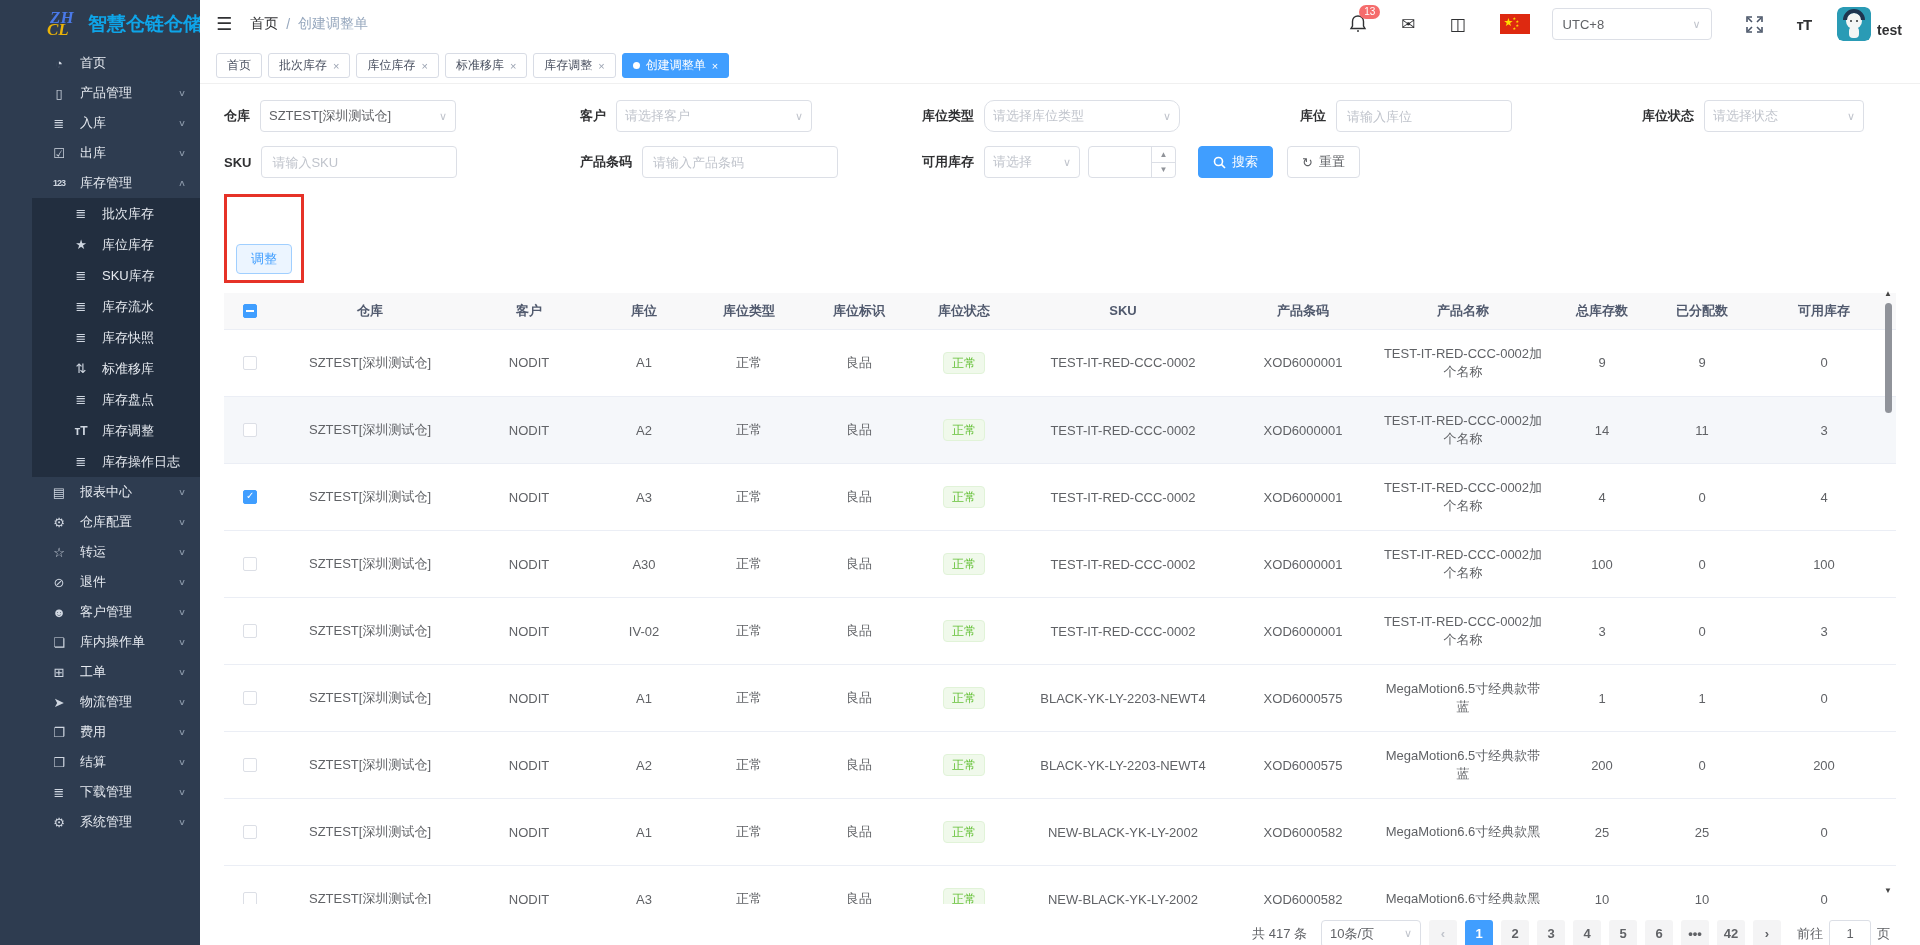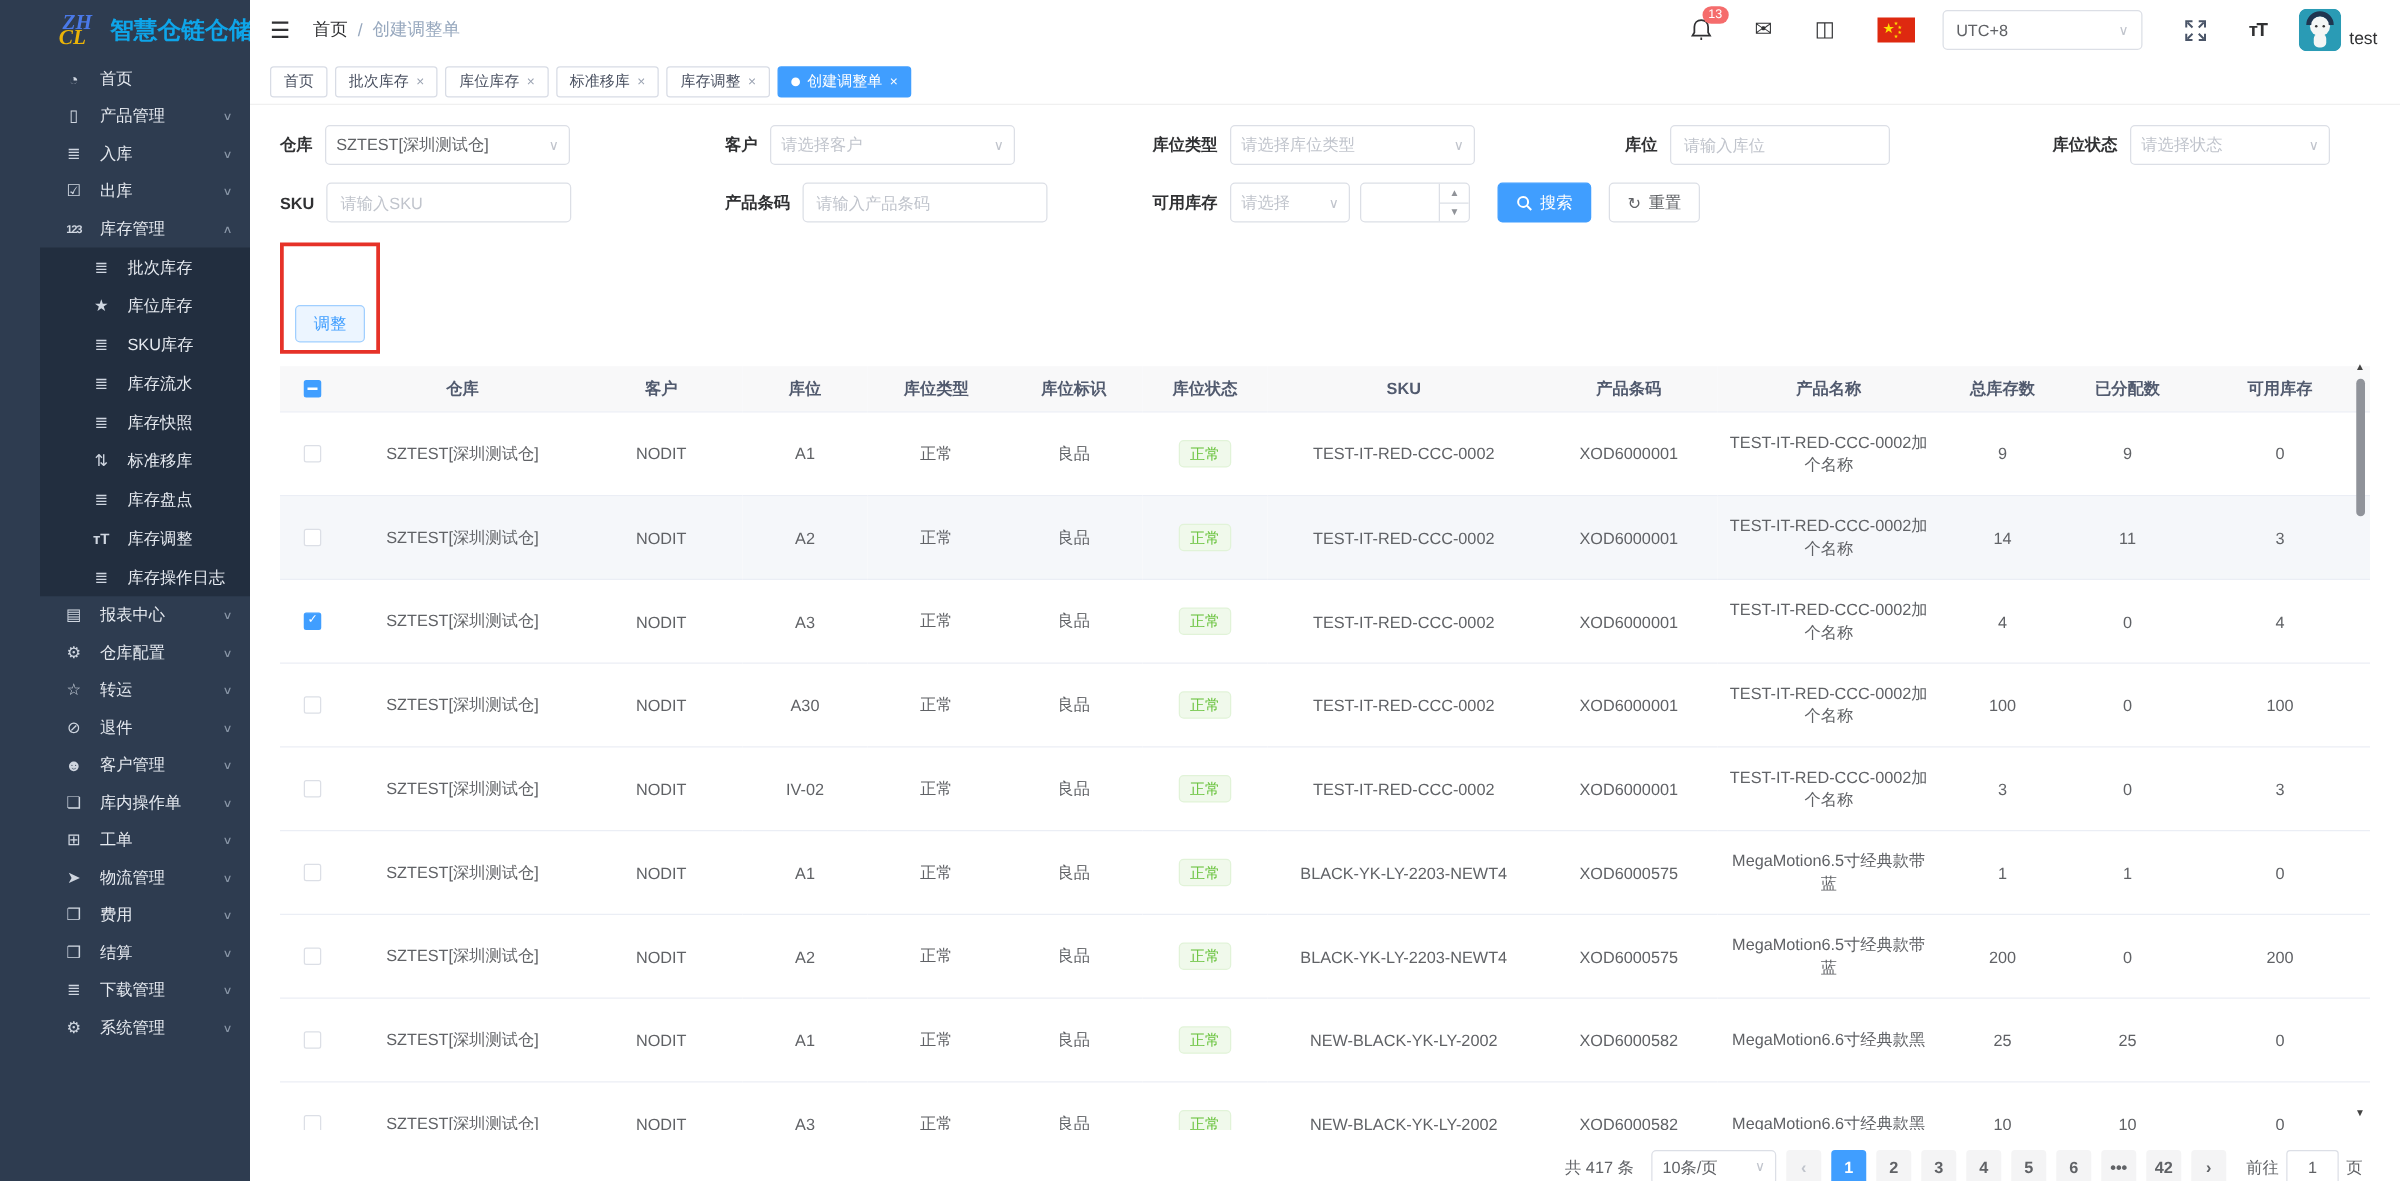--- a/index.html
+++ b/index.html
@@ -36,21 +36,21 @@
   .top-ico { position:relative; margin-left:34px; cursor:pointer; color:#303133; display:flex; align-items:center; }
   .badge { position:absolute; top:-9px; left:10px; background:#f56c6c; color:#fff; font-size:10px; border-radius:9px; padding:1px 5px; line-height:12px; }
   .flag { width:30px; height:20px; background:#de2910; margin-left:34px; position:relative; cursor:pointer; }
   .flag .bs { position:absolute; left:4px; top:2px; color:#ffde00; font-size:11px; }
   .flag .ss { position:absolute; color:#ffde00; font-size:4px; }
   .tz-select { margin-left:22px; width:160px; height:32px; border:1px solid #dcdfe6; border-radius:4px; display:flex; align-items:center; justify-content:space-between; padding:0 10px; color:#606266; cursor:pointer; }
   .tz-select .caret { color:#c0c4cc; font-size:11px; }
   .glyph-ico { font-size:17px; }
   .fontsize { font-weight:bold; font-size:15px; letter-spacing:-1px; }
   .avatar { width:34px; height:34px; border-radius:6px; margin-left:26px; overflow:hidden; flex:none; cursor:pointer; }
-  .uname { margin-left:6px; margin-top:12px; color:#303133; font-size:14px; }
+  .uname { margin-left:6px; margin-top:12px; color:#303133; font-size:14px;font-weight:bold; }
 
   
   .tabbar { height:36px; display:flex; align-items:center; gap:6px; padding:0 16px; border-bottom:1px solid #f0f0f0; }
   .vtab { height:25px; display:flex; align-items:center; gap:6px; padding:0 10px; border:1px solid #d8dce5; border-radius:3px; font-size:12px; color:#495060; background:#fff; cursor:pointer; }
   .vtab .x { color:#9aa2b1; font-size:11px; }
   .vtab.active { background:#409eff; border-color:#409eff; color:#fff; }
   .vtab.active .x { color:#fff; }
   .vtab.active .dot { width:7px; height:7px; border-radius:50%; background:#fff; display:inline-block; }
 
   
@@ -333,21 +333,21 @@
         </div>
         <div class="fgroup" style="width:296px; margin-left:56px;">
           <span class="flabel">客户</span>
           <div class="ctrl sel" style="width:196px;">
             <span class="ph">请选择客户</span>
             <span class="caret">∨</span>
           </div>
         </div>
         <div class="fgroup" style="width:322px; margin-left:46px;">
           <span class="flabel">库位类型</span>
-          <div class="ctrl sel" style="width:196px;">
+          <div class="ctrl sel" style="width:196px;border-radius:10px;">
             <span class="ph">请选择库位类型</span>
             <span class="caret">∨</span>
           </div>
         </div>
         <div class="fgroup" style="width:296px; margin-left:56px;">
           <span class="flabel">库位</span>
           <input class="txt" style="width: 176px;" placeholder="请输入库位">
         </div>
         <div class="fgroup" style="margin-left:46px;">
           <span class="flabel">库位状态</span>

